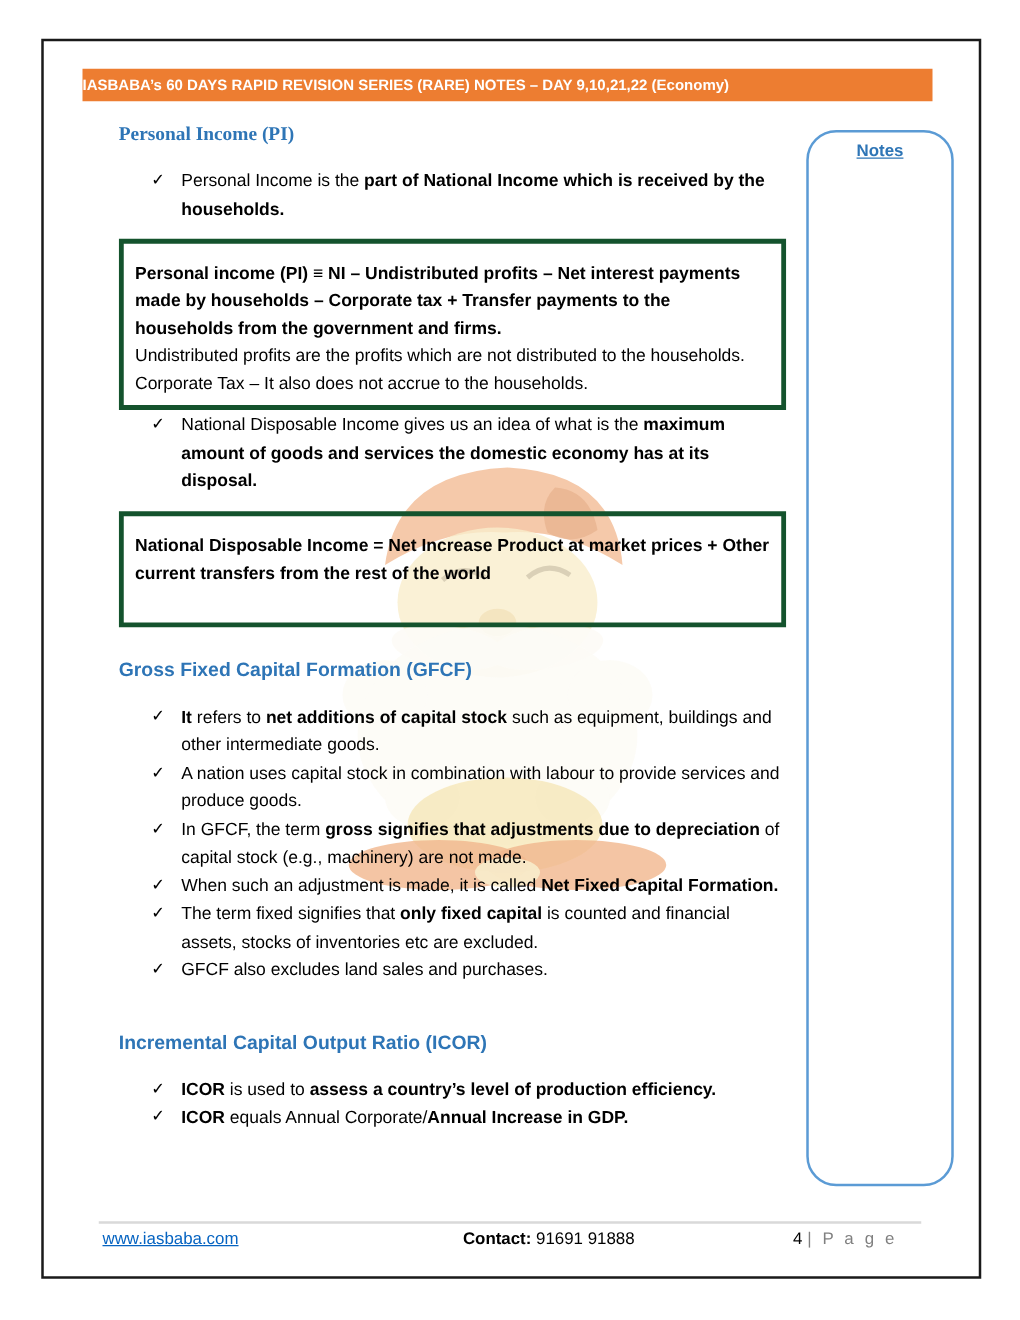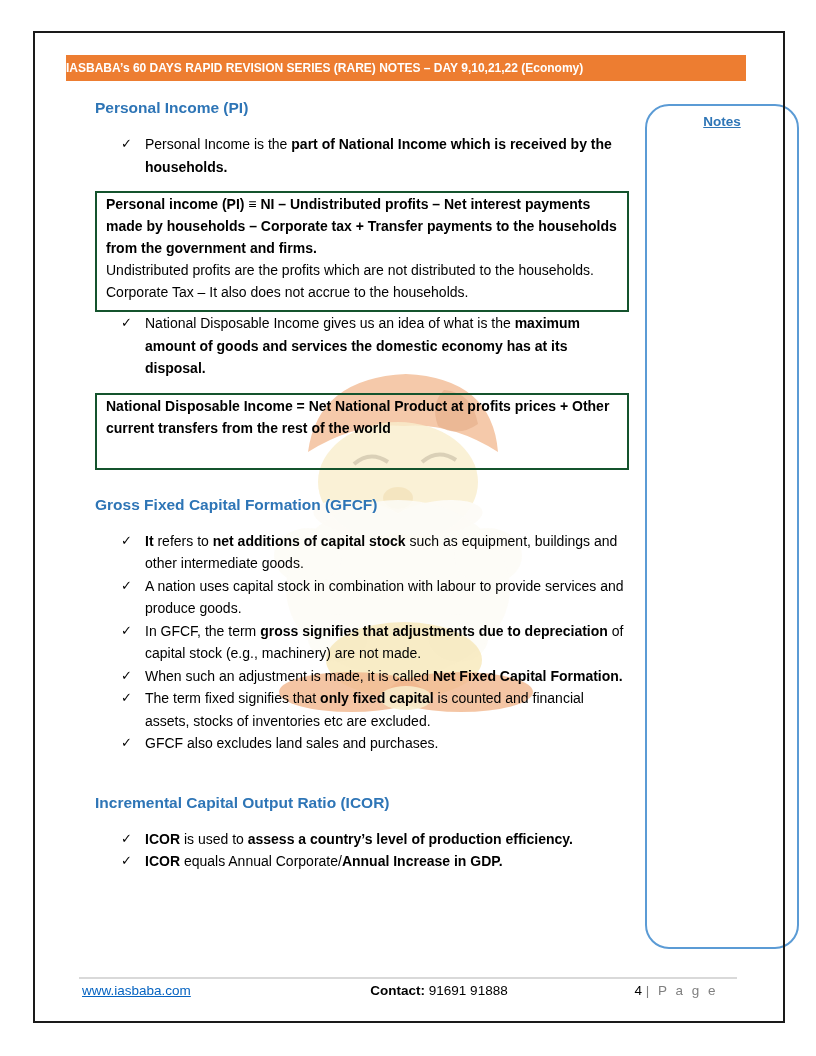--- a/index.html
+++ b/index.html
@@ -10,43 +10,43 @@
   .sheet-border{
     position:absolute;left:33px;top:31px;width:752px;height:992px;
     border:2px solid #1a1a1a;box-sizing:border-box;z-index:3;pointer-events:none;
   }
   .banner{
     position:absolute;left:66px;top:55px;width:680px;height:26px;
     background:#ED7D31;color:#fff;font-weight:700;font-size:12px;
     line-height:26px;z-index:2;
   }
   .notes-box{
-    position:absolute;left:645px;top:104px;width:154px;height:845px;
+    position:absolute;left:645px;top:104px;width:118px;height:845px;
     border:2px solid #5B9BD5;border-radius:24px;box-sizing:border-box;
     text-align:center;padding-top:6px;z-index:2;background:transparent;
   }
   .notes-label{
     color:#2E75B6;font-weight:700;font-size:13.5px;text-decoration:underline;
   }
   .watermark{position:absolute;left:246px;top:360px;z-index:0;opacity:.5;}
   .content{
     position:absolute;left:95px;top:92px;width:534px;z-index:1;
     font-size:14px;line-height:22.5px;
   }
   .section{overflow:hidden;}
   .section h2{
     color:#2E75B6;font-size:15.5px;font-weight:700;margin:26px 0 16px;line-height:18px;
   }
-  .section:first-child h2{margin-top:7px;}
+  .section:first-child h2{margin-top:7px;font-family:Liberation Serif, serif;}
   .bullets{margin:0 0 13px 0;}
   .bullet{position:relative;padding-left:50px;}
   .check{position:absolute;left:26px;top:0;font-size:13px;}
   .b{font-weight:700;}
   .textbox{
-    border:2px solid #14532d;padding:0 9px 7px;line-height:22px;margin:0;
+    border:4px solid #14532d;padding:12px 9px 7px;line-height:22px;margin:0;
     box-sizing:border-box;background:transparent;
   }
   .textbox p{margin:0;}
   .footer-rule{
     position:absolute;left:79px;top:977px;width:658px;height:2px;
     background:#D9D9D9;z-index:2;
   }
   .footer-link{
     position:absolute;left:82px;top:983px;font-size:13.5px;color:#0563C1;
     text-decoration:underline;z-index:2;cursor:pointer;text-align:center;
@@ -105,21 +105,21 @@
       <div class="textbox">
         <p><span class="b">Personal income (PI) ≡ NI – Undistributed profits – Net interest payments made by households – Corporate tax + Transfer payments to the households from the government and firms.</span></p>
         <p><span>Undistributed profits are the profits which are not distributed to the households. Corporate Tax – It also does not accrue to the households.</span></p>
       </div>
     </section>
     <section class="section">
       <div class="bullets">
         <div class="bullet"><span class="check">✓</span><span>National Disposable Income gives us an idea of what is the </span><span class="b">maximum amount of goods and services the domestic economy has at its disposal.</span></div>
       </div>
       <div class="textbox">
-        <p><span class="b">National Disposable Income = Net National Product at profits prices + Other current transfers from the rest of the world</span></p>
+        <p><span class="b">National Disposable Income = Net Increase Product at market prices + Other current transfers from the rest of the world</span></p>
         <p>&nbsp;</p>
       </div>
     </section>
     <section class="section">
       <h2>Gross Fixed Capital Formation (GFCF)</h2>
       <div class="bullets">
         <div class="bullet"><span class="check">✓</span><span class="b">It</span><span> refers to </span><span class="b">net additions of capital stock</span><span> such as equipment, buildings and other intermediate goods.</span></div>
         <div class="bullet"><span class="check">✓</span><span>A nation uses capital stock in combination with labour to provide services and produce goods.</span></div>
         <div class="bullet"><span class="check">✓</span><span>In GFCF, the term </span><span class="b">gross signifies that adjustments due to depreciation</span><span> of capital stock (e.g., machinery) are not made.</span></div>
         <div class="bullet"><span class="check">✓</span><span>When such an adjustment is made, it is called </span><span class="b">Net Fixed Capital Formation.</span></div>

